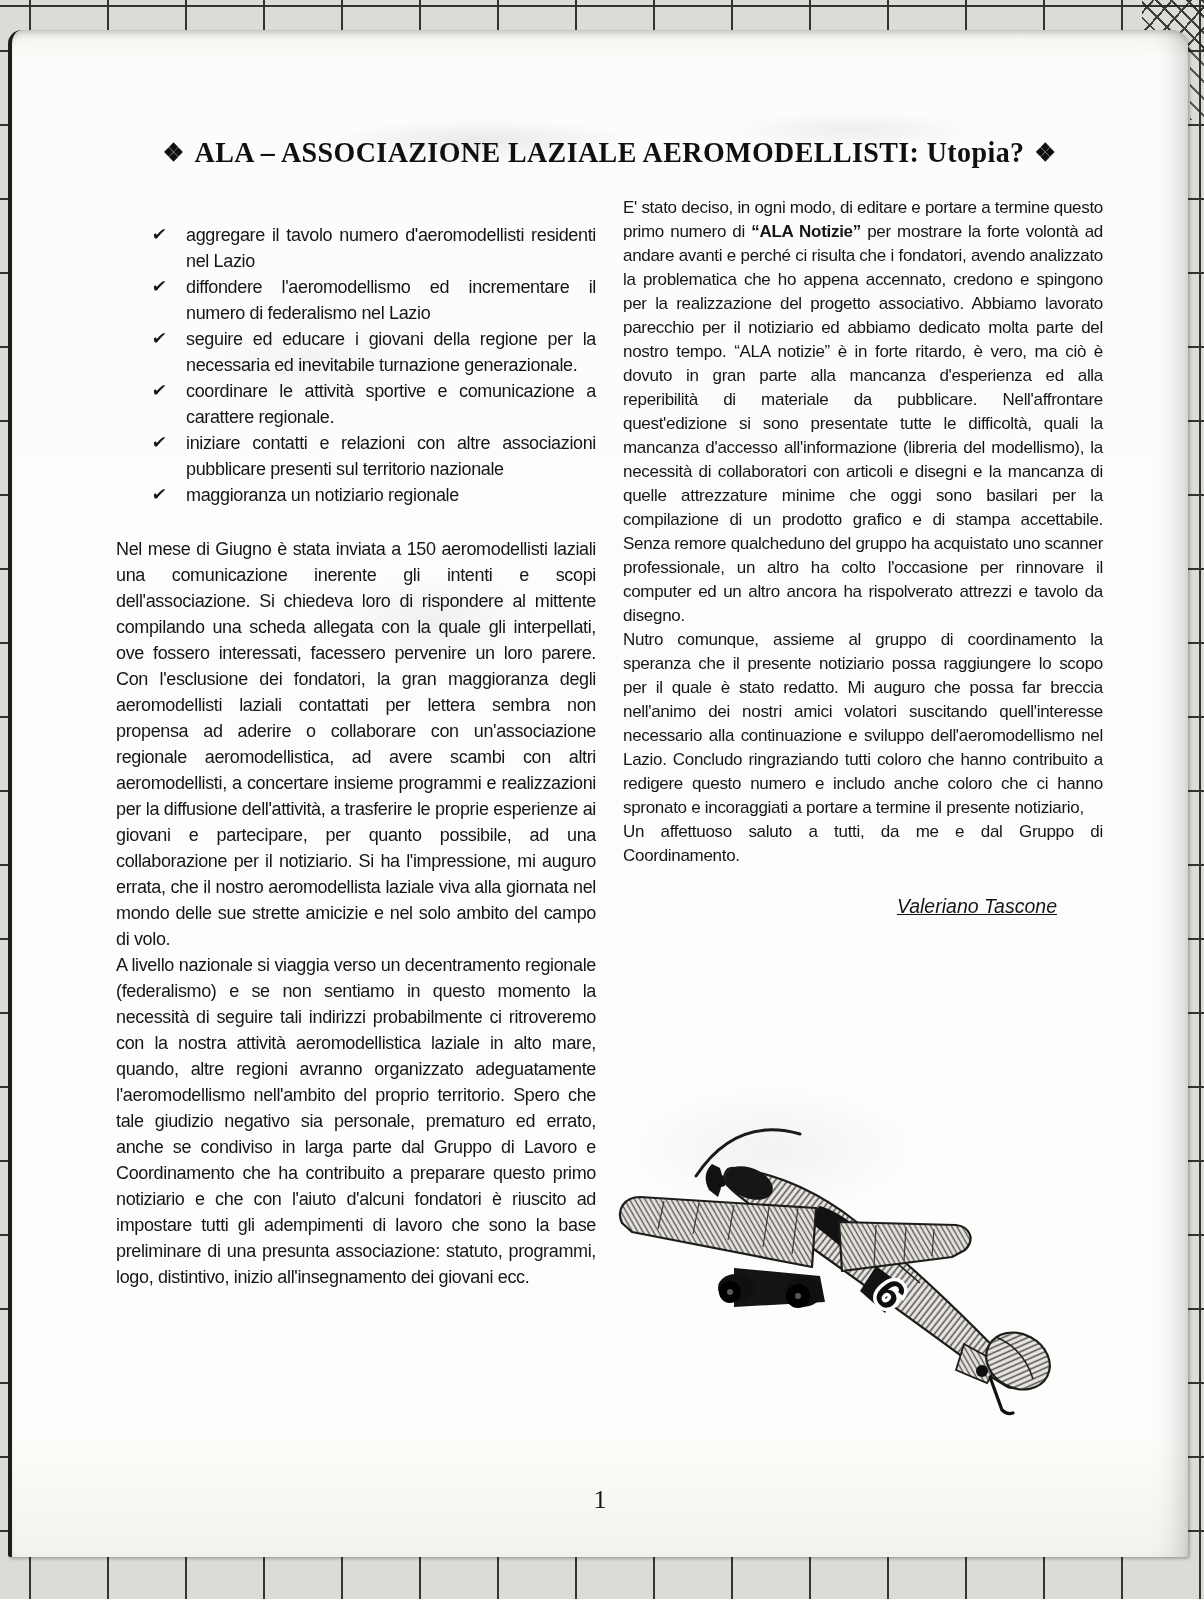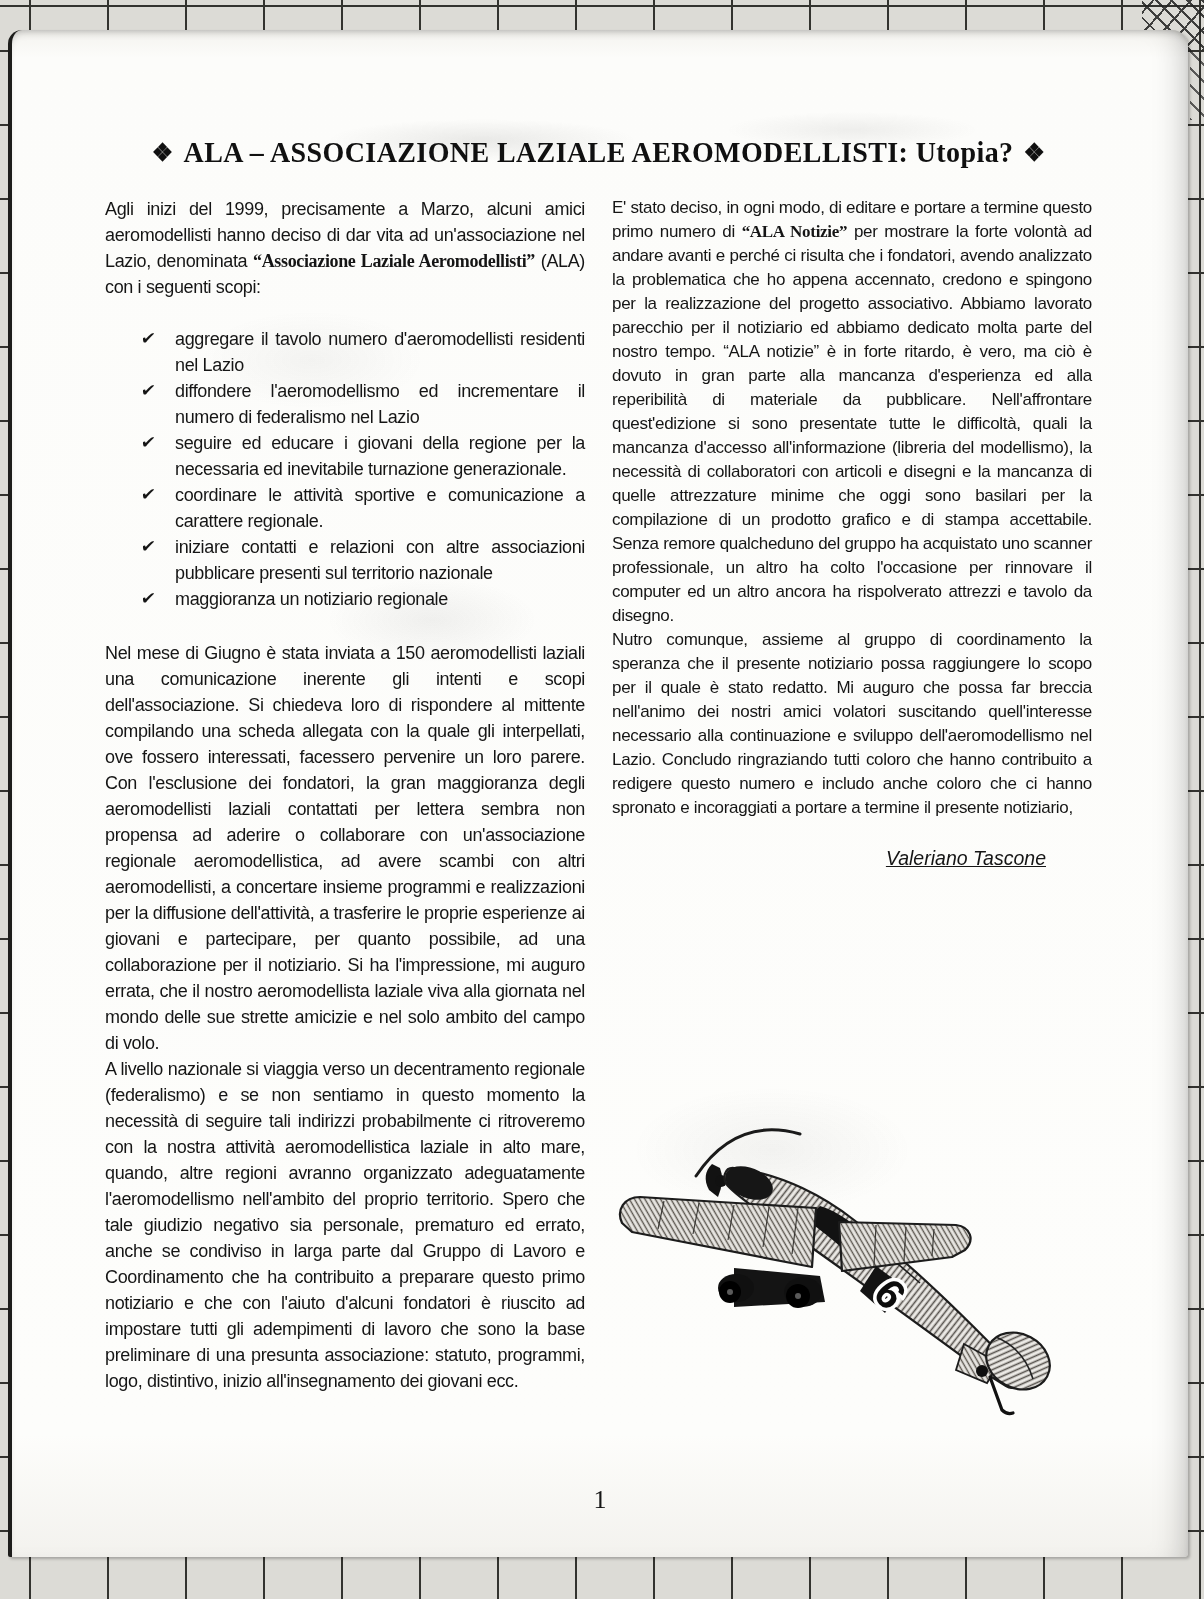--- a/index.html
+++ b/index.html
@@ -34,33 +34,33 @@
   }
   .ghost{
     position:absolute;inset:0;pointer-events:none;border-radius:inherit;
     background:
       radial-gradient(220px 30px at 470px 110px,rgba(70,70,70,.10),transparent 70%),
       radial-gradient(180px 26px at 840px 100px,rgba(70,70,70,.08),transparent 70%),
       radial-gradient(150px 60px at 420px 590px,rgba(70,70,70,.07),transparent 70%),
       radial-gradient(200px 90px at 760px 1120px,rgba(70,70,70,.06),transparent 70%),
       radial-gradient(160px 70px at 300px 330px,rgba(70,70,70,.05),transparent 70%);
   }
-  .content{position:absolute;left:93px;top:105px;width:987px;}
+  .content{position:absolute;left:104px;top:105px;width:987px;}
   .title{
     text-align:center;font-family:"Liberation Serif",serif;font-weight:bold;
     font-size:28px;line-height:36px;letter-spacing:.4px;color:#101010;
     transform:scaleY(1.04);
   }
   .title .orn{font-size:24px;position:relative;top:-1px;padding:0 10px;}
   .cols{display:flex;gap:27px;margin-top:24px;}
   .col{width:480px;text-align:justify;}
   .col-left{font-size:18px;line-height:26px;letter-spacing:-.35px;}
   .col-right{font-size:17px;line-height:24px;letter-spacing:-.3px;}
   .col p{margin:0;}
-  .col .b{font-weight:bold;font-family:Liberation Serif, serif;}
+  .col .b{font-weight:bold;}
   .col-left .p-goalsintro{margin-bottom:0;}
   ul.goals{list-style:none;margin:26px 0 0 36px;padding:0;}
   ul.goals li{display:flex;gap:14px;align-items:flex-start;}
   ul.goals .chk{flex:0 0 20px;font-size:17px;line-height:26px;transform:skewX(-8deg);}
   .p-mid{margin-top:28px !important;}
   .signature{
     margin-top:26px;padding-right:46px;text-align:right;
     font-style:italic;font-size:19.5px;letter-spacing:0;text-decoration:underline;
   }
   .pagenum{
@@ -80,21 +80,20 @@
 
   <div class="content">
 
     <div class="title">
       <span class="orn">❖</span><span>ALA – ASSOCIAZIONE LAZIALE AEROMODELLISTI: Utopia?</span><span class="orn">❖</span>
     </div>
 
     <div class="cols">
 
       <div class="col col-left">
-        <p class="p-goalsintro"><span>Agli inizi del 1999, precisamente a Marzo, alcuni amici aeromodellisti hanno deciso di dar vita ad un'associazione nel Lazio, denominata </span><span class="b">“Associazione Laziale Aeromodellisti”</span><span> (ALA) con i seguenti scopi:</span></p>
 
         <ul class="goals">
           <li>
             <span class="chk">✔</span>
             <span>aggregare il tavolo numero d'aeromodellisti residenti nel Lazio</span>
           </li>
           <li>
             <span class="chk">✔</span>
             <span>diffondere l'aeromodellismo ed incrementare il numero di federalismo nel Lazio</span>
           </li>
@@ -116,20 +115,21 @@
           </li>
         </ul>
 
         <p class="p-mid">Nel mese di Giugno è stata inviata a 150 aeromodellisti laziali una comunicazione inerente gli intenti e scopi dell'associazione. Si chiedeva loro di rispondere al mittente compilando una scheda allegata con la quale gli interpellati, ove fossero interessati, facessero pervenire un loro parere. Con l'esclusione dei fondatori, la gran maggioranza degli aeromodellisti laziali contattati per lettera sembra non propensa ad aderire o collaborare con un'associazione regionale aeromodellistica, ad avere scambi con altri aeromodellisti, a concertare insieme programmi e realizzazioni per la diffusione dell'attività, a trasferire le proprie esperienze ai giovani e partecipare, per quanto possibile, ad una collaborazione per il notiziario. Si ha l'impressione, mi auguro errata, che il nostro aeromodellista laziale viva alla giornata nel mondo delle sue strette amicizie e nel solo ambito del campo di volo.</p>
         <p>A livello nazionale si viaggia verso un decentramento regionale (federalismo) e se non sentiamo in questo momento la necessità di seguire tali indirizzi probabilmente ci ritroveremo con la nostra attività aeromodellistica laziale in alto mare, quando, altre regioni avranno organizzato adeguatamente l'aeromodellismo nell'ambito del proprio territorio. Spero che tale giudizio negativo sia personale, prematuro ed errato, anche se condiviso in larga parte dal Gruppo di Lavoro e Coordinamento che ha contribuito a preparare questo primo notiziario e che con l'aiuto d'alcuni fondatori è riuscito ad impostare tutti gli adempimenti di lavoro che sono la base preliminare di una presunta associazione: statuto, programmi, logo, distintivo, inizio all'insegnamento dei giovani ecc.</p>
       </div>
 
       <div class="col col-right">
         <p><span>E' stato deciso, in ogni modo, di editare e portare a termine questo primo numero di </span><span class="b">“ALA Notizie”</span><span> per mostrare la forte volontà ad andare avanti e perché ci risulta che i fondatori, avendo analizzato la problematica che ho appena accennato, credono e spingono per la realizzazione del progetto associativo. Abbiamo lavorato parecchio per il notiziario ed abbiamo dedicato molta parte del nostro tempo. “ALA notizie” è in forte ritardo, è vero, ma ciò è dovuto in gran parte alla mancanza d'esperienza ed alla reperibilità di materiale da pubblicare. Nell'affrontare quest'edizione si sono presentate tutte le difficoltà, quali la mancanza d'accesso all'informazione (libreria del modellismo), la necessità di collaboratori con articoli e disegni e la mancanza di quelle attrezzature minime che oggi sono basilari per la compilazione di un prodotto grafico e di stampa accettabile. Senza remore qualcheduno del gruppo ha acquistato uno scanner professionale, un altro ha colto l'occasione per rinnovare il computer ed un altro ancora ha rispolverato attrezzi e tavolo da disegno.</span></p>
         <p>Nutro comunque, assieme al gruppo di coordinamento la speranza che il presente notiziario possa raggiungere lo scopo per il quale è stato redatto. Mi auguro che possa far breccia nell'animo dei nostri amici volatori suscitando quell'interesse necessario alla continuazione e sviluppo dell'aeromodellismo nel Lazio.  Concludo ringraziando tutti coloro che hanno contribuito a redigere questo numero e includo anche coloro che ci hanno spronato e incoraggiati a portare a termine il presente notiziario,</p>
+        <p>Un affettuoso saluto a tutti, da me e dal Gruppo di Coordinamento.</p>
         <div class="signature">Valeriano Tascone</div>
       </div>
 
     </div>
   </div>
 
   <svg class="plane" viewBox="0 0 500 360" xmlns="http://www.w3.org/2000/svg">
     <defs>
       <pattern id="hatchA" width="5" height="5" patternUnits="userSpaceOnUse" patternTransform="rotate(38)">
         <rect width="5" height="5" fill="#eceae6"></rect>

